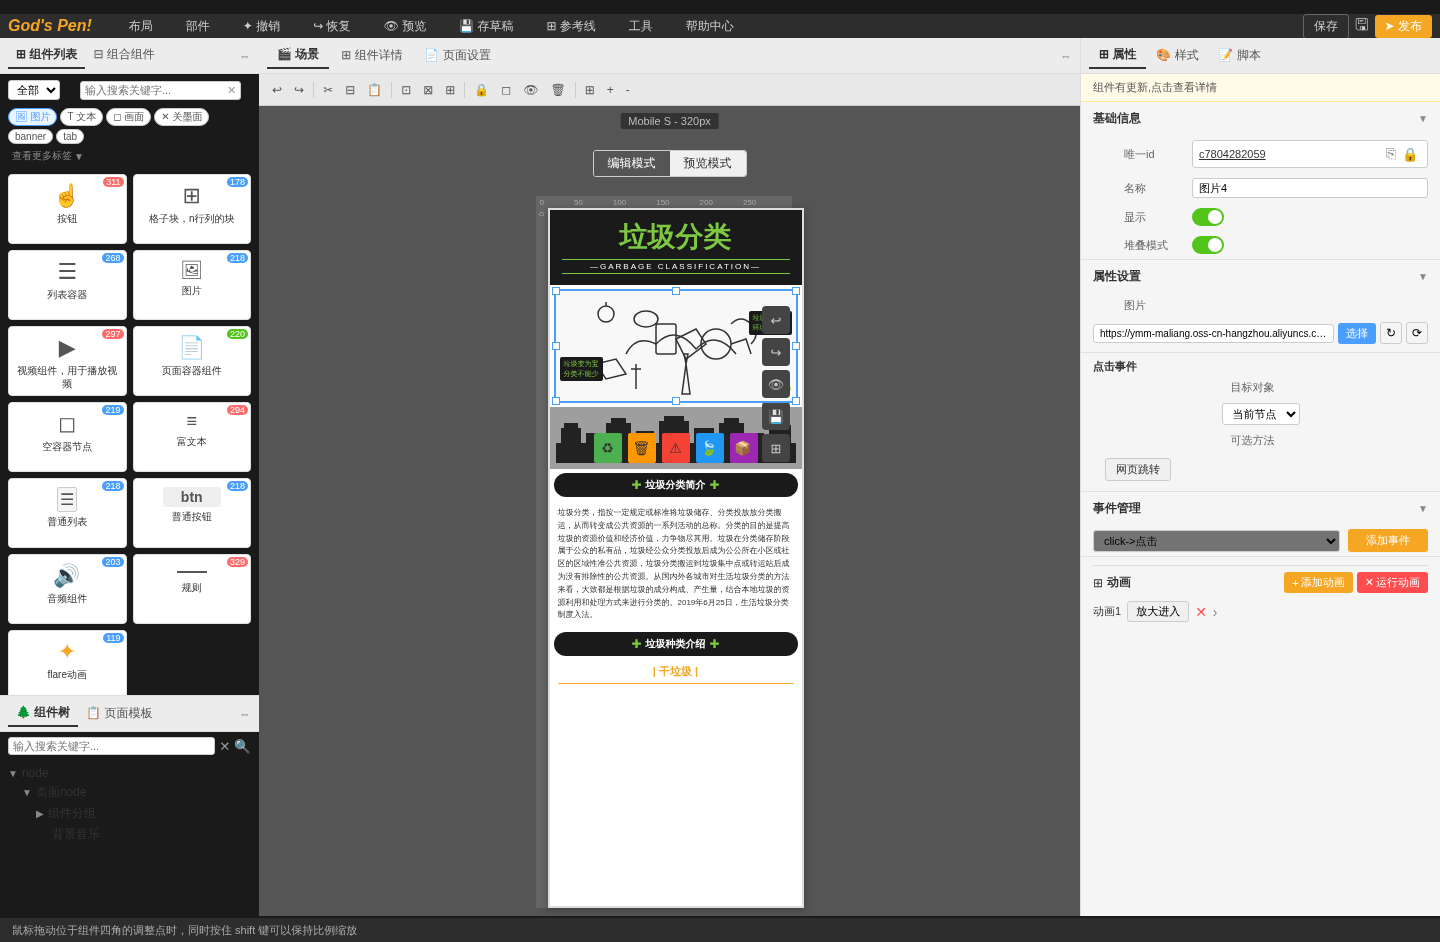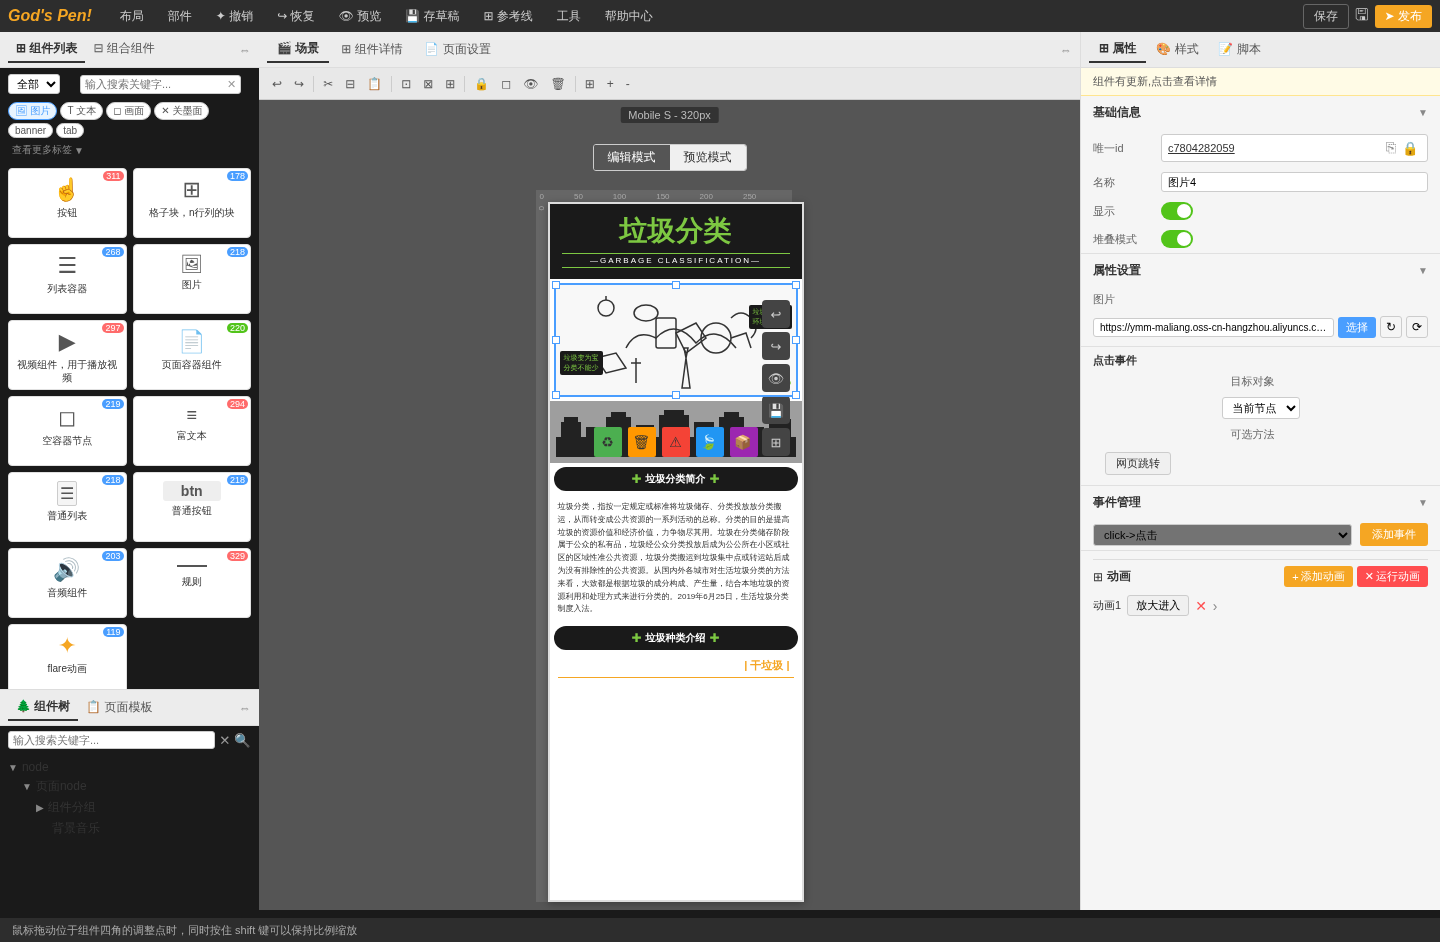--- a/index.html
+++ b/index.html
@@ -1,20 +1,20 @@
 <!DOCTYPE html>
 <html><head>
   <meta charset="utf-8">
   <style>
     * { box-sizing: border-box; margin: 0; padding: 0; }
     body { font-family: 'Microsoft YaHei', Arial, sans-serif; font-size: 12px; background: #1a1a1a; color: #333; overflow: hidden; }
 
     
     #top-menubar {
-      display: flex; align-items: center; height: 32px; background: #2d2d2d; color: #ccc; padding: 0 8px; gap: 8px;
+      display: flex; align-items: center; height: 24px; background: #2d2d2d; color: #ccc; padding: 0 8px; gap: 17px; margin-top: 14px;
     }
     .logo { color: #f5a623; font-weight: bold; font-size: 16px; margin-right: 12px; font-style: italic; }
     .menu-item { padding: 4px 8px; cursor: pointer; font-size: 12px; color: #ccc; white-space: nowrap; }
     .menu-spacer { flex: 1; }
     .top-right-btns { display: flex; gap: 6px; align-items: center; }
     .save-btn { background: transparent; border: 1px solid #666; color: #ccc; padding: 3px 10px; cursor: pointer; border-radius: 3px; font-size: 12px; }
     .publish-btn { background: #f5a623; border: none; color: #fff; padding: 3px 10px; cursor: pointer; border-radius: 3px; font-size: 12px; }
 
     
     #main-layout { display: flex; height: calc(942px - 64px); }
@@ -91,38 +91,38 @@
 
     .poster-intro { background: #1a1a1a; text-align: center; padding: 5px; margin: 4px; border-radius: 20px; display: flex; align-items: center; justify-content: center; gap: 4px; }
     .poster-intro-text { color: #fff; font-size: 10px; font-weight: bold; }
     .leaf-icon { color: #7dc842; font-size: 12px; }
 
     .poster-desc { padding: 6px 8px; font-size: 8px; color: #333; line-height: 1.6; }
 
     .poster-section-title { background: #1a1a1a; text-align: center; padding: 5px; margin: 4px; border-radius: 20px; display: flex; align-items: center; justify-content: center; gap: 4px; }
     .poster-section-title-text { color: #fff; font-size: 10px; font-weight: bold; }
 
-    .poster-category { text-align: right; padding: 4px; color: #f5a623; font-size: 11px; font-weight: bold; border-bottom: 1px solid #f5a623; margin: 0 8px 4px; }
+    .poster-category { text-align: center; padding: 4px; color: #f5a623; font-size: 11px; font-weight: bold; border-bottom: 1px solid #f5a623; margin: 0 8px 4px; }
     .float-btn { width: 28px; height: 28px; background: #444; border-radius: 4px; display: flex; align-items: center; justify-content: center; cursor: pointer; color: #ccc; font-size: 13px; }
 
     
     #right-panel { width: 360px; background: #f5f5f5; border-left: 1px solid #ddd; display: flex; flex-direction: column; overflow-y: auto; }
     .right-panel-tabs { display: flex; align-items: center; height: 36px; background: #ececec; border-bottom: 1px solid #ddd; padding: 0 8px; }
     .right-tab { padding: 4px 10px; cursor: pointer; font-size: 12px; color: #555; }
     .right-tab.active { color: #333; font-weight: bold; border-bottom: 2px solid #333; }
 
     
     .prop-update-banner { background: #fffbe6; border-bottom: 1px solid #ffe58f; padding: 6px 12px; font-size: 11px; color: #555; cursor: pointer; }
 
     
     .prop-section { border-bottom: 1px solid #e0e0e0; }
     .prop-section-header { display: flex; align-items: center; justify-content: space-between; padding: 8px 12px; cursor: pointer; background: #f5f5f5; font-size: 12px; font-weight: bold; color: #333; }
     .prop-section-header .arrow { color: #888; font-size: 10px; }
     .prop-row { display: flex; align-items: center; padding: 5px 12px; gap: 8px; }
-    .prop-label { width: 60px; font-size: 11px; color: #666; flex-shrink: 0; }
+    .prop-label { width: 60px; font-size: 11px; color: #666; flex-shrink: 0; margin-left: 31px; }
     .prop-input { flex: 1; border: 1px solid #ccc; border-radius: 3px; padding: 3px 6px; font-size: 11px; background: #fff; }
     .prop-input-wide { width: 100%; border: 1px solid #ccc; border-radius: 3px; padding: 3px 6px; font-size: 11px; background: #fff; display: flex; align-items: center; }
     .prop-copy-btn { background: none; border: none; cursor: pointer; color: #888; padding: 2px; }
     .prop-lock-btn { background: none; border: none; cursor: pointer; color: #888; padding: 2px; }
 
     
     .toggle { width: 32px; height: 18px; background: #52c41a; border-radius: 9px; position: relative; cursor: pointer; }
     .toggle-knob { width: 14px; height: 14px; background: #fff; border-radius: 50%; position: absolute; top: 2px; right: 2px; }
 
     
@@ -134,21 +134,21 @@
     
     .click-row { padding: 4px 12px; display: flex; align-items: center; gap: 8px; flex-direction: column; }
     .click-label { font-size: 11px; color: #666; width: 60px; flex-shrink: 0; }
     .click-select { flex: 1; border: 1px solid #ccc; border-radius: 3px; padding: 3px 6px; font-size: 11px; background: #fff; }
 
     .method-btn { margin: 4px 12px; background: #f0f0f0; border: 1px solid #ccc; border-radius: 3px; padding: 3px 10px; font-size: 11px; cursor: pointer; display: inline-block; }
 
     
     .event-row { padding: 4px 12px; display: flex; align-items: center; gap: 8px; }
     .event-select { flex: 1; border: 1px solid #ccc; border-radius: 3px; padding: 3px 6px; font-size: 11px; background: #737373; }
-    .add-event-btn { background: #f5a623; color: #fff; border: none; border-radius: 3px; padding: 4px 12px; font-size: 11px; cursor: pointer; }
+    .add-event-btn { background: #f5a623; color: #fff; border: none; border-radius: 3px; padding: 4px 18px; font-size: 11px; cursor: pointer; }
 
     
     .anim-section { padding: 8px 12px; }
     .add-anim-btn { background: #f5a623; color: #fff; border: none; border-radius: 3px; padding: 3px 8px; font-size: 11px; cursor: pointer; display: flex; align-items: center; gap: 2px; }
     .run-anim-btn { background: #ff4d4f; color: #fff; border: none; border-radius: 3px; padding: 3px 8px; font-size: 11px; cursor: pointer; display: flex; align-items: center; gap: 2px; }
     .anim-item { display: flex; align-items: center; gap: 6px; padding: 4px 0; }
     .anim-item-btn { background: #f0f0f0; border: 1px solid #ccc; border-radius: 3px; padding: 2px 8px; font-size: 11px; cursor: pointer; }
     .anim-delete { background: none; border: none; cursor: pointer; color: #ff4d4f; font-size: 14px; }
     .anim-next { background: none; border: none; cursor: pointer; color: #888; font-size: 14px; }
 

